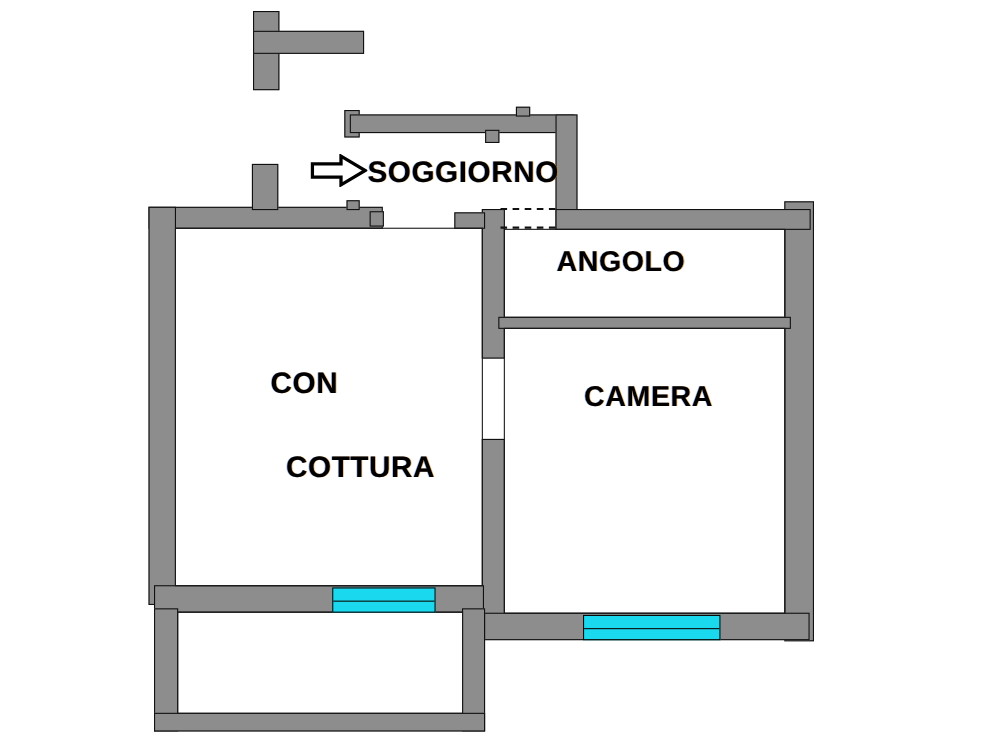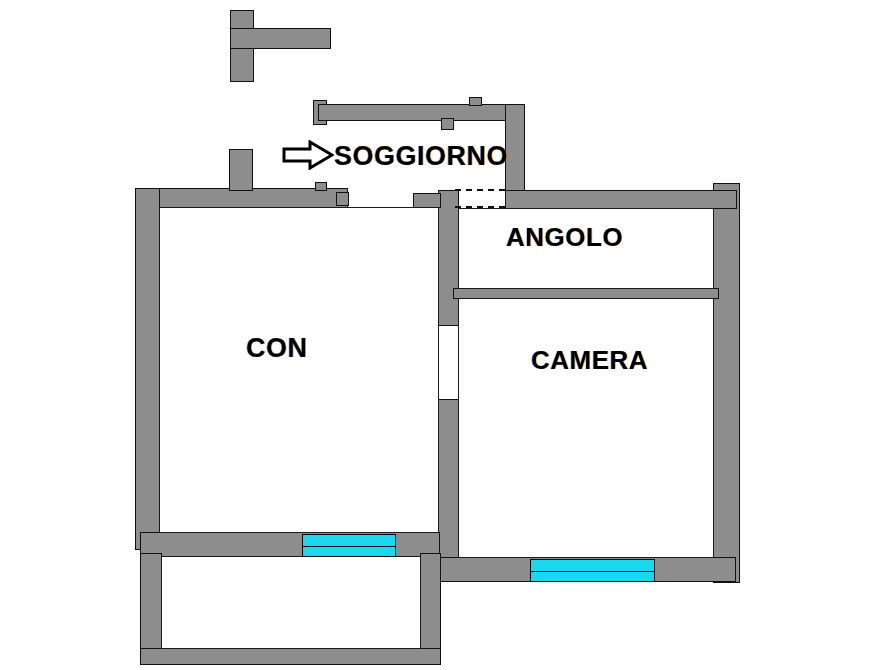--- a/index.html
+++ b/index.html
@@ -138,15 +138,16 @@
     </svg>
   </div>
 
   <div class="label big" style="left:334px; top:141px;">SOGGIORNO</div>
 
   <div class="label mid" style="left:506px; top:222px;">ANGOLO</div>
 
   <div class="label mid" style="left:531px; top:345px;">CAMERA</div>
 
   <div class="label big" style="left:246px; top:333px;">CON</div>
+  <div class="label big" style="left:260px; top:410px;">COTTURA</div>
 
 
 </div>
 
 </body></html>

